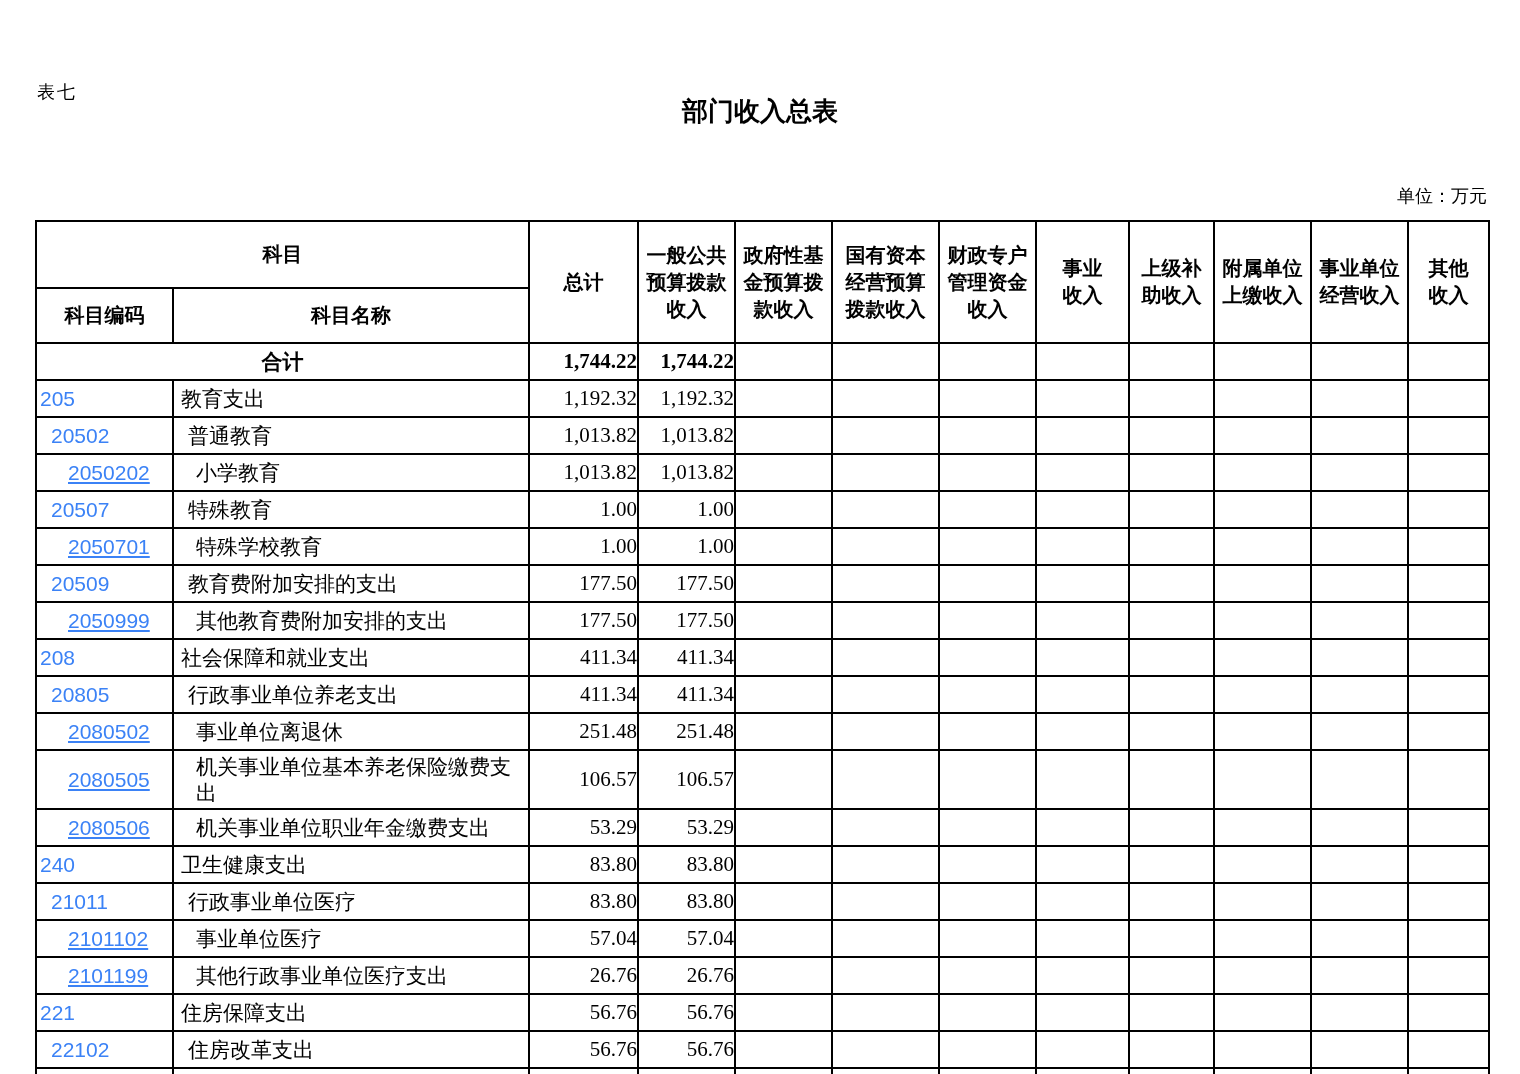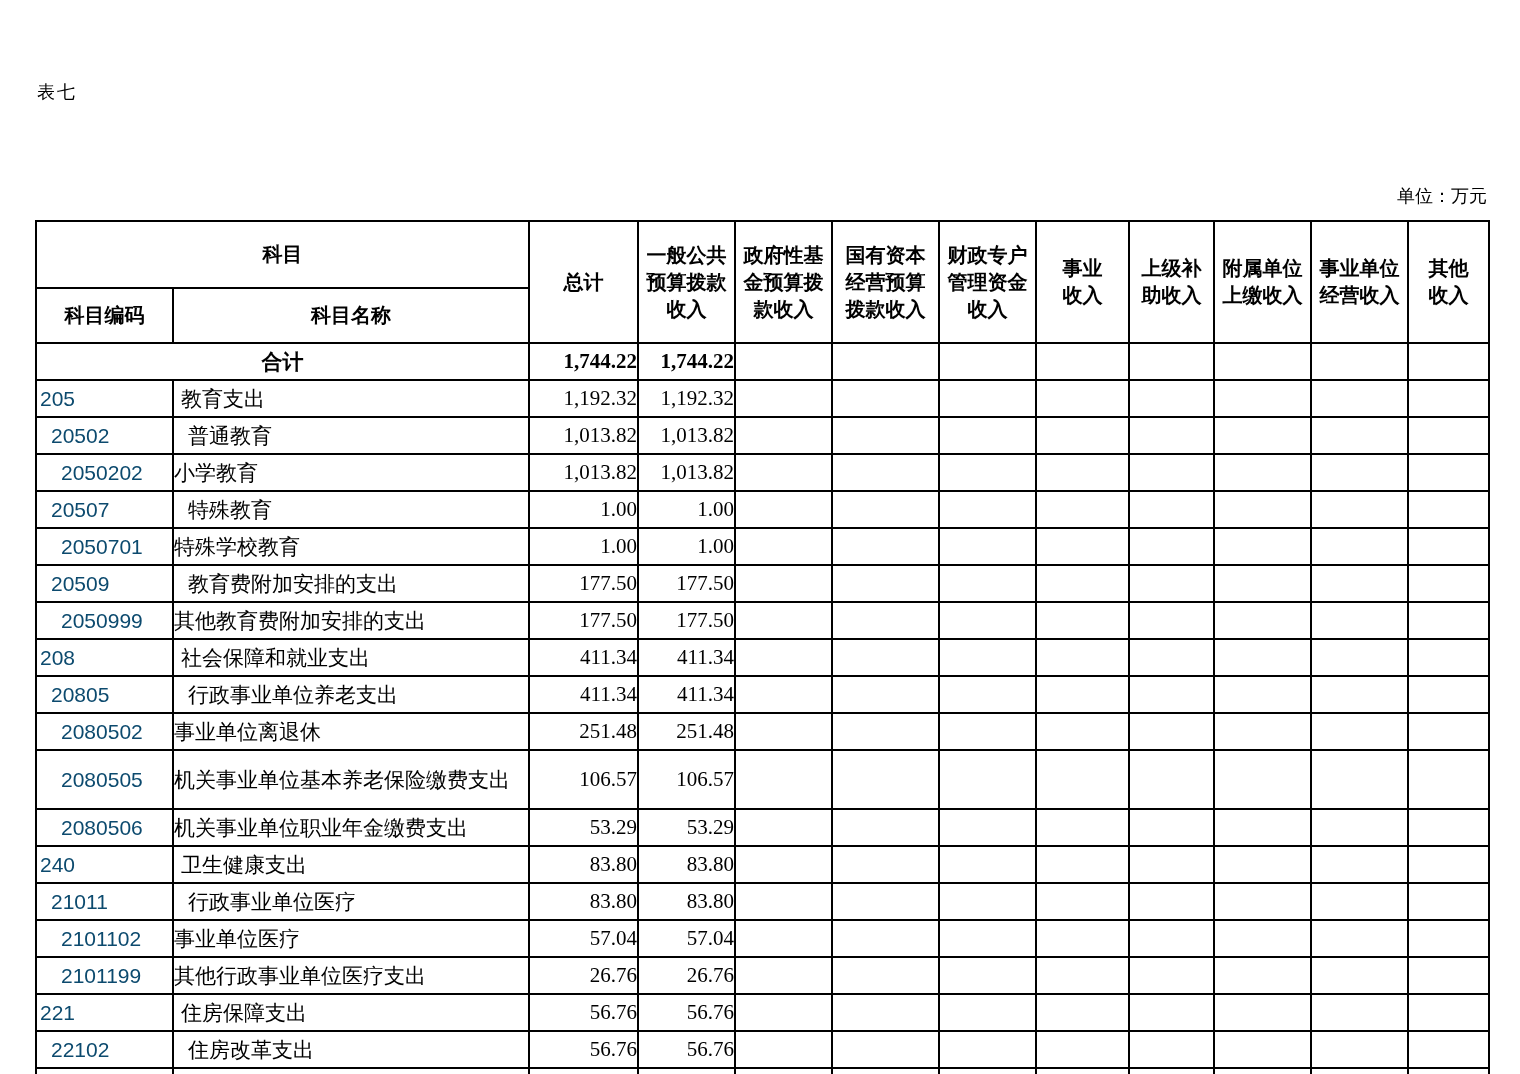--- a/index.html
+++ b/index.html
@@ -35,43 +35,44 @@
     font-family: "Liberation Sans", sans-serif;
     font-weight: bold; font-size: 20px;
     text-align: center; white-space: pre-line; line-height: 27px;
   }
   .hdr-row1 th { height: 65px; }
   .hdr-row2 th { height: 53px; margin-left: 12px; }
   .budget-table td { font-size: 21px; height: 35px; }
   tr.tall td { height: 57px; }
   .code-cell {
     font-family: "Liberation Sans", sans-serif;
-    font-size: 20px; color: #0c4a6e; text-align: left;
+    font-size: 20px; color: #3b82f6; text-align: left;
   }
   .name-cell { text-align: left; padding-right: 6px; line-height: 26px; }
   .code-cell.lv1 { padding-left: 3px; }
   .code-cell.lv2 { padding-left: 14px; }
-  .code-cell.lv3 { padding-left: 24px; }
+  .code-cell.lv3 { padding-left: 31px; text-decoration: underline; }
   .name-cell.lv1 { padding-left: 7px; }
   .name-cell.lv2 { padding-left: 14px; }
-  .name-cell.lv3 { }
+  .name-cell.lv3 { padding-left: 22px; }
   .num-cell { text-align: right; padding-right: 3px; }
   .summary-cell {
     text-align: center; font-weight: bold; font-size: 21px;
     font-family: "Liberation Sans", sans-serif;
     margin-left: 26px;
   }
   tr.bold-row .num-cell { font-weight: bold; margin-left: 42px; }
 </style>
 </head>
 <body>
 
 <div class="corner-label">表七</div>
 
 <div class="title-block">
+  <div>部门收入总表</div>
 </div>
 
 <div class="unit-note">单位：万元</div>
 
 <table class="budget-table">
   <colgroup>
     <col style="width:137px">
       <col style="width:356px">
       <col style="width:109px">
     <col style="width:97px">

